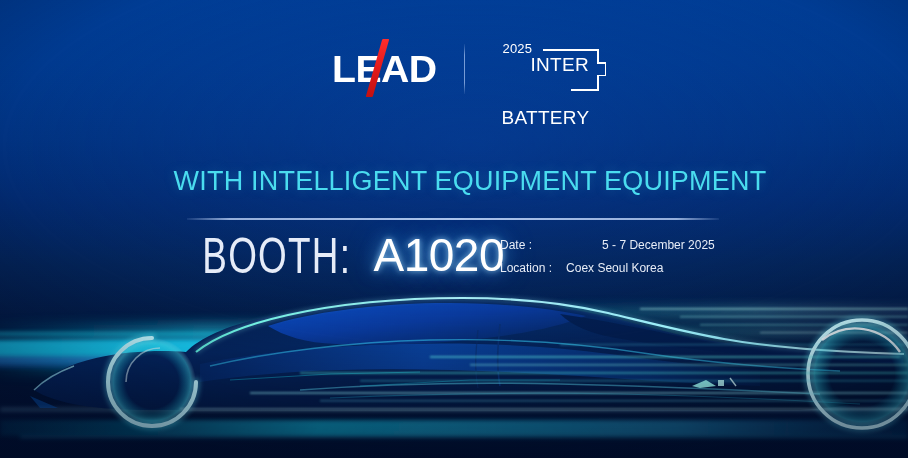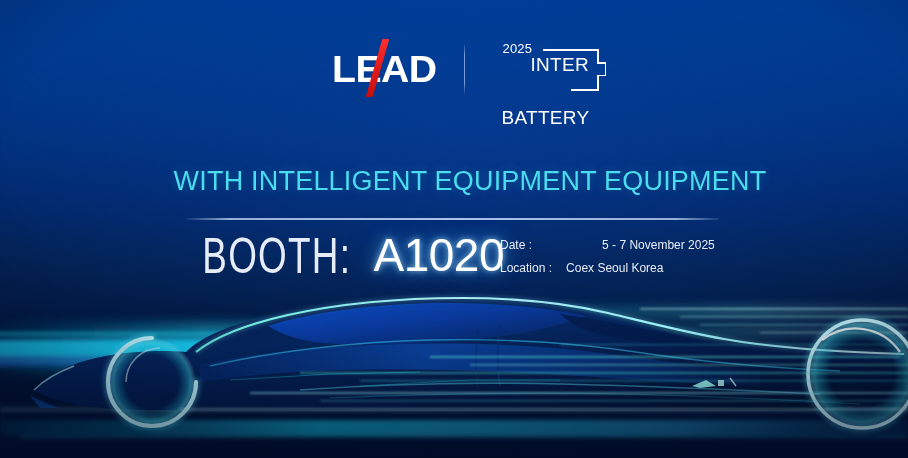--- a/index.html
+++ b/index.html
@@ -452,18 +452,18 @@
 
   <div class="rule"></div>
 
   <div class="booth-block">
     <span class="booth-label">BOOTH:</span>
     <span class="booth-number">A1020</span>
   </div>
 
   <div class="info-block">
     <span class="info-key">Date :</span>
-    <span class="info-val date-val">5 - 7 November 2025</span>
+    <span class="info-val date-val">5 - 7 December 2025</span>
     <span class="info-key">Location :</span>
     <span class="info-val">Coex Seoul Korea</span>
   </div>
 
 </div>
 
 </body></html>

